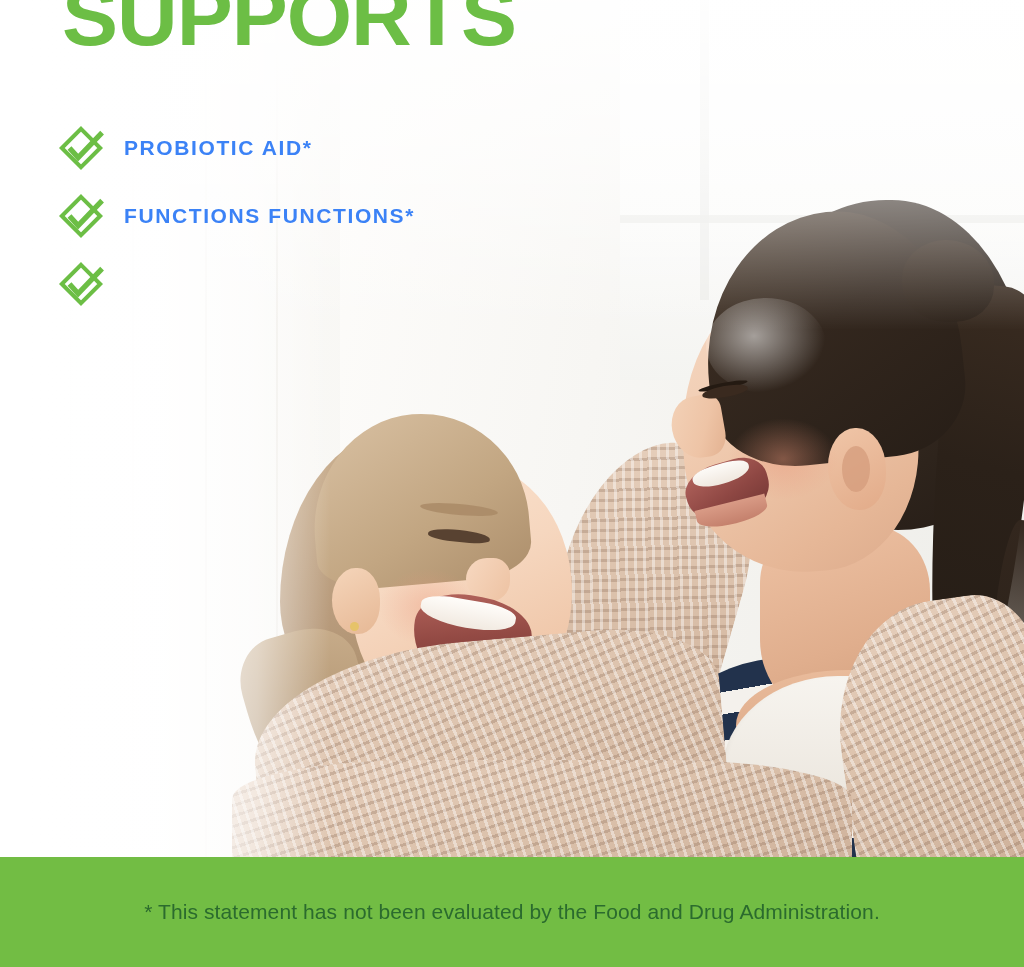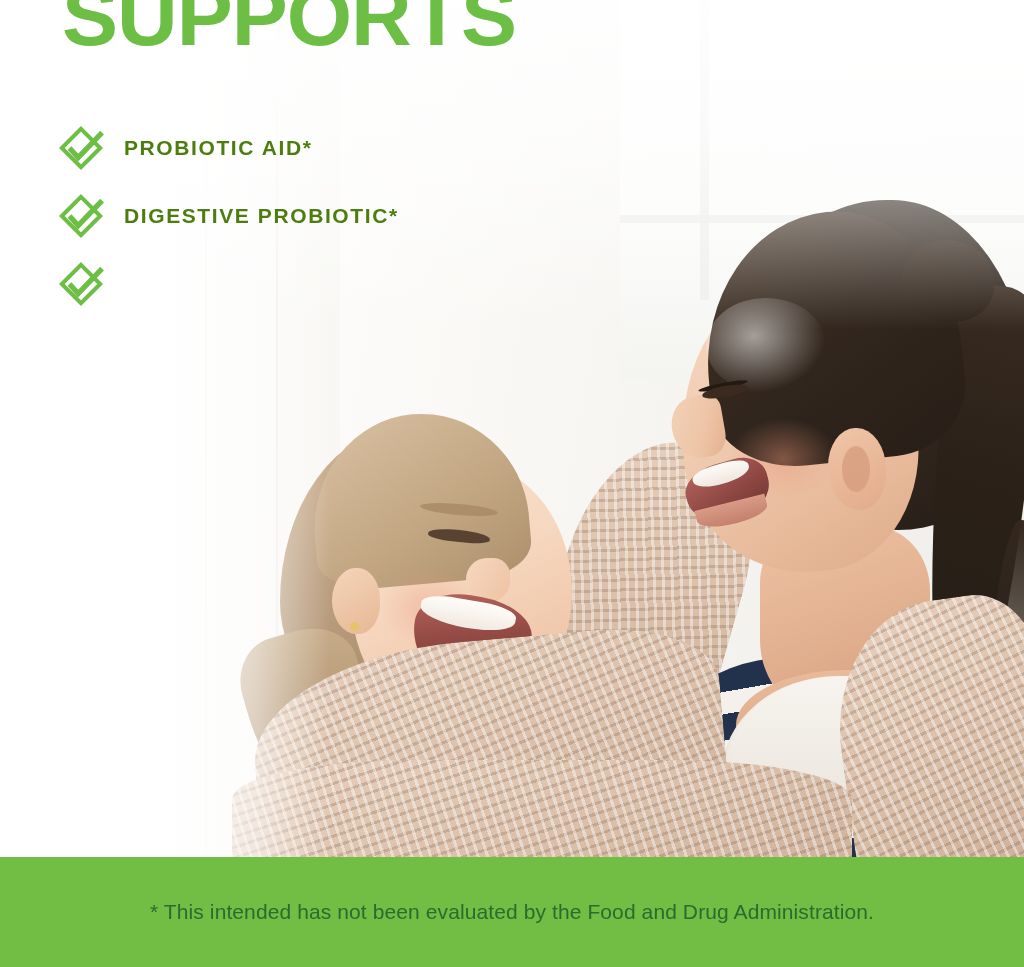--- a/index.html
+++ b/index.html
@@ -340,21 +340,21 @@
     height:68px;
   }
   .benefit-icon {
     width:46px; height:46px;
     flex:0 0 46px;
     margin-right:20px;
   }
   .benefit-label {
     font-size:21px;
     font-weight:bold;
-    color:#4d7c0f;
+    color:#3b82f6;
     letter-spacing:1.6px;
     white-space:nowrap;
   }
 
   
   .disclaimer-bar {
     position:absolute;
     left:0; top:857px;
     width:1024px; height:110px;
     background:#72bd44;
@@ -459,31 +459,31 @@
       <span class="benefit-label">PROBIOTIC AID*</span>
     </div>
 
     <div class="benefit-row">
       <span class="benefit-icon">
         <svg viewBox="0 0 48 48" width="46" height="46" aria-hidden="true">
           <path d="M24 4 L44 24 L24 44 L4 24 Z" fill="none" stroke="#6cbe45" stroke-width="4.2" stroke-linejoin="miter"></path>
           <path d="M12 24 L21 34 L46 8" fill="none" stroke="#6cbe45" stroke-width="5.4" stroke-linecap="butt" stroke-linejoin="miter"></path>
         </svg>
       </span>
-      <span class="benefit-label">DIGESTIVE PROBIOTIC*</span>
+      <span class="benefit-label">FUNCTIONS FUNCTIONS*</span>
     </div>
 
     <div class="benefit-row">
       <span class="benefit-icon">
         <svg viewBox="0 0 48 48" width="46" height="46" aria-hidden="true">
           <path d="M24 4 L44 24 L24 44 L4 24 Z" fill="none" stroke="#6cbe45" stroke-width="4.2" stroke-linejoin="miter"></path>
           <path d="M12 24 L21 34 L46 8" fill="none" stroke="#6cbe45" stroke-width="5.4" stroke-linecap="butt" stroke-linejoin="miter"></path>
         </svg>
       </span>
     </div>
 
   </div>
 
   <div class="disclaimer-bar">
-    <div class="disclaimer-line">* This intended has not been evaluated by the Food and Drug Administration.</div>
+    <div class="disclaimer-line">* This statement has not been evaluated by the Food and Drug Administration.</div>
   </div>
 
 </div>
 
 </body></html>

